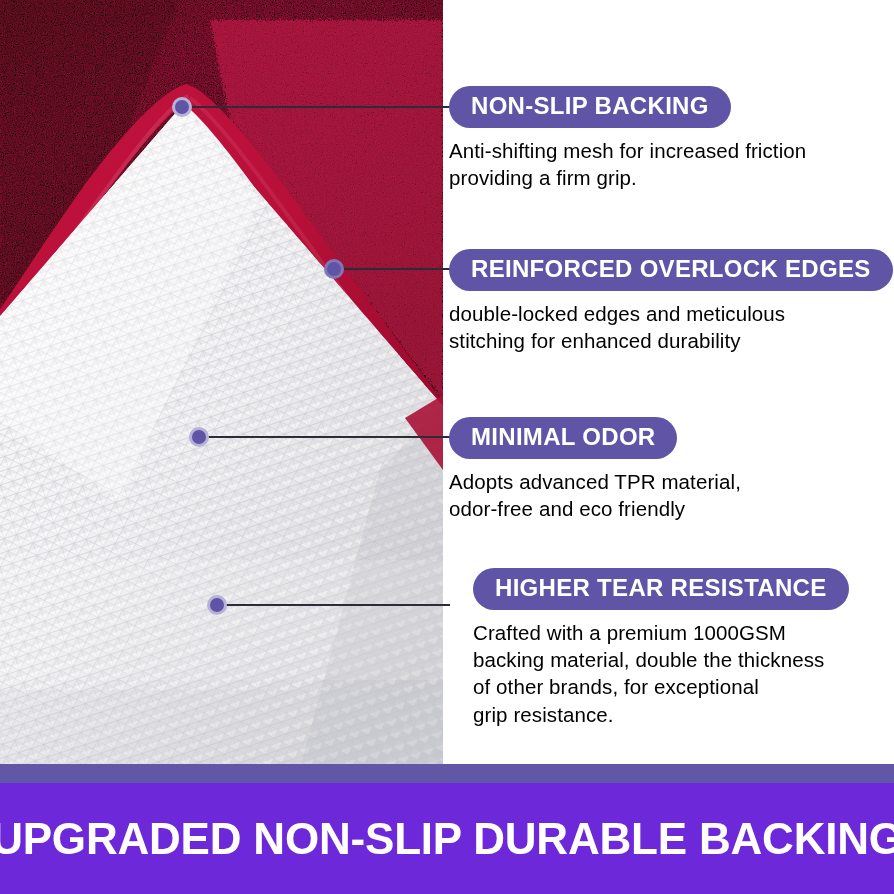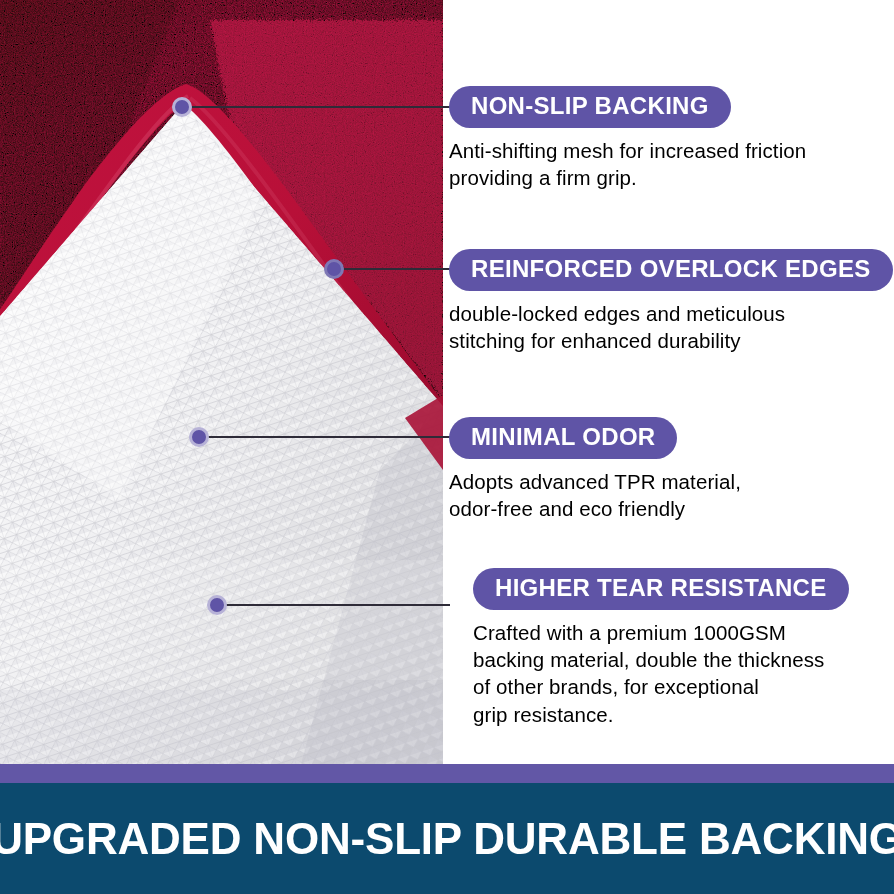--- a/index.html
+++ b/index.html
@@ -33,21 +33,21 @@
     white-space:nowrap; line-height:1.08;
   }
   .desc {
     margin-top:9px; color:#000000; font-size:20.5px; line-height:1.33;
     font-weight:300; white-space:pre-line; letter-spacing:.1px;
   }
 
   
   #purple-band { position:absolute; left:0; top:764px; width:894px; height:19px; background:#6257a6; }
   #black-band {
-    position:absolute; left:0; top:783px; width:894px; height:111px; background:#0c4a6e;
+    position:absolute; left:0; top:783px; width:894px; height:111px; background:#6d28d9;
     display:flex; align-items:center; justify-content:center;
   }
   #banner-text {
     color:#fff; font-size:44px; font-weight:bold; letter-spacing:-.2px;
     white-space:nowrap; text-align:center;
   }
 </style>
 </head>
 <body>
 

